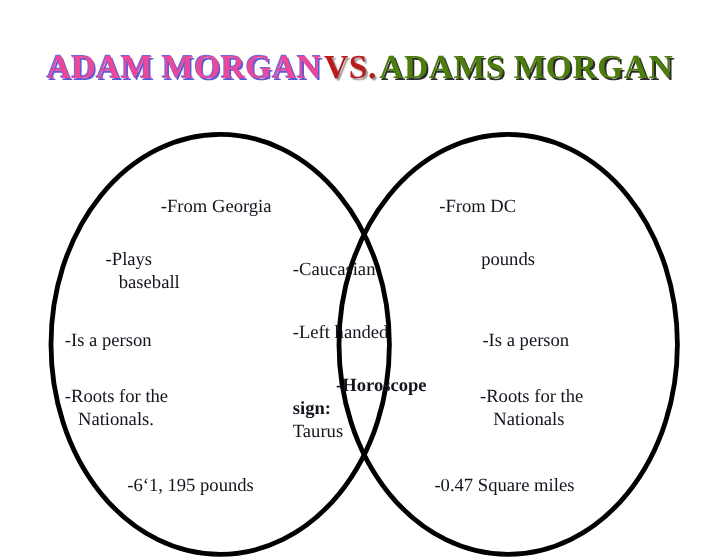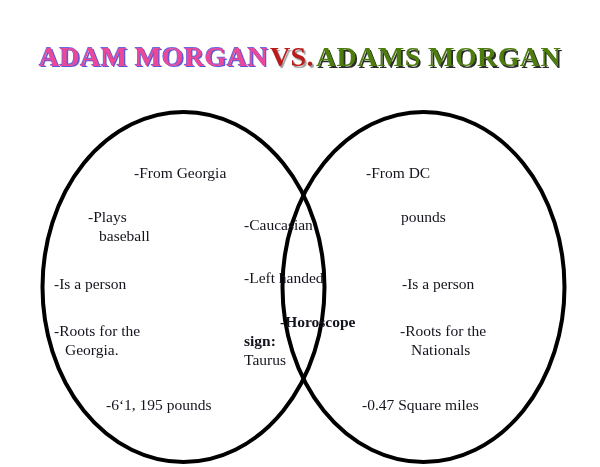--- a/index.html
+++ b/index.html
@@ -117,21 +117,21 @@
     </div>
     <div class="item" id="li-1">
       <span>-Plays</span>
       <span class="cont">baseball</span>
     </div>
     <div class="item" id="li-2">
       <span>-Is a person</span>
     </div>
     <div class="item" id="li-3">
       <span>-Roots for the</span>
-      <span class="cont">Georgia.</span>
+      <span class="cont">Nationals.</span>
     </div>
     <div class="item" id="li-4">
       <span>-6‘1, 195 pounds</span>
     </div>
   </div>
 
   <div class="venn-col" id="mid-col">
     <div class="item" id="mi-0">
       <span>-Caucasian</span>
     </div>

